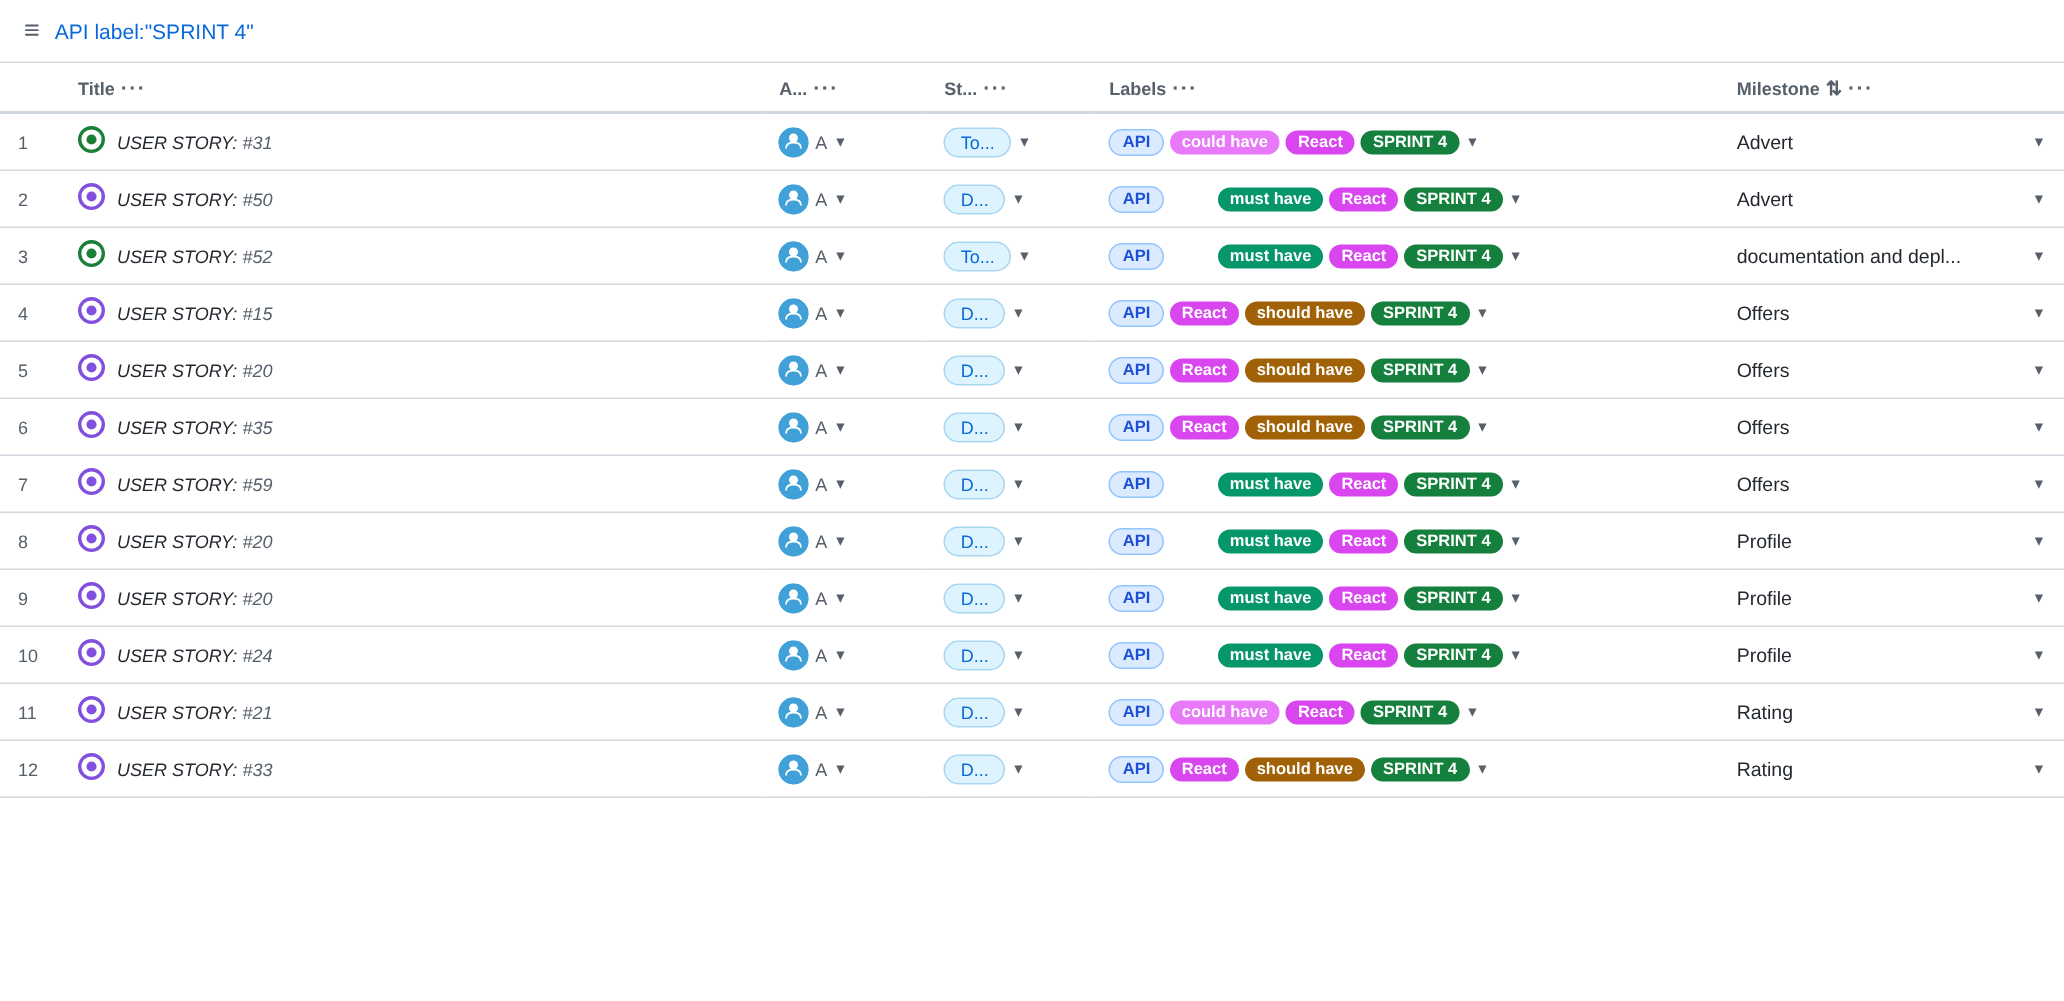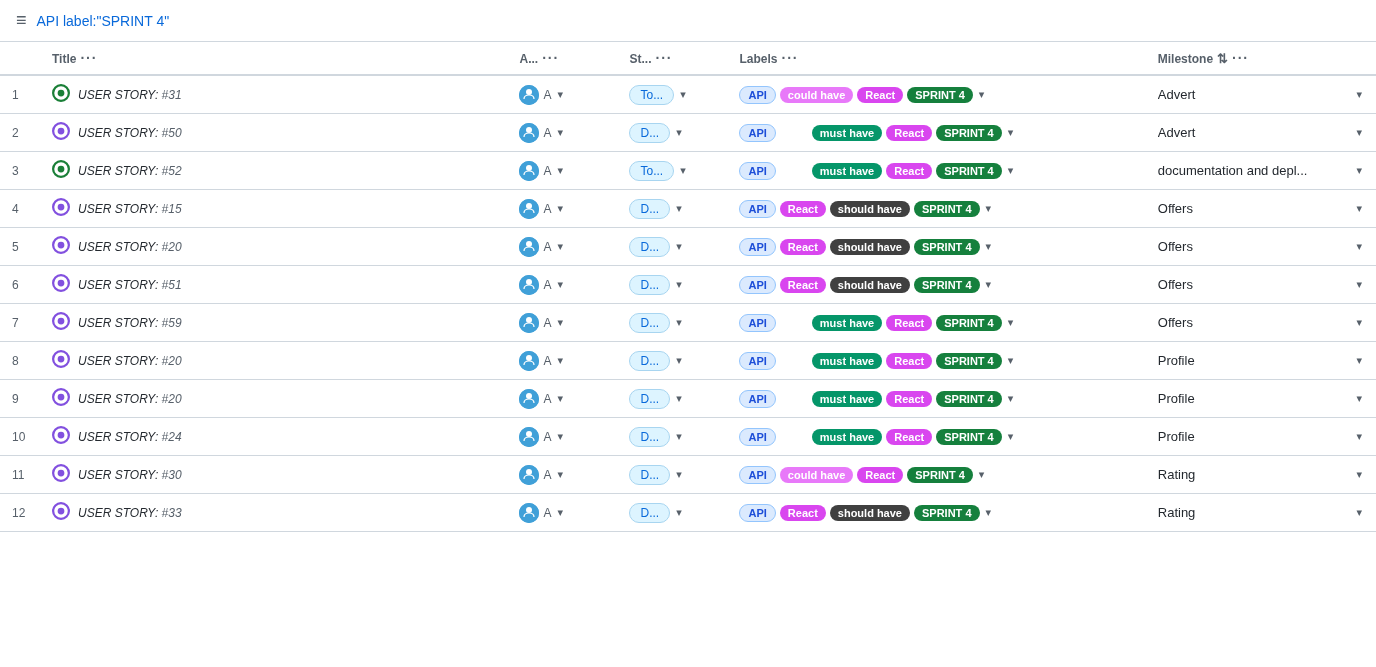--- a/index.html
+++ b/index.html
@@ -40,21 +40,21 @@
 
     .status-btn { border-radius: 12px; padding: 2px 10px; font-size: 12px; font-weight: 500; border: none; cursor: pointer; }
     .status-todo { background: #ddf4ff; color: #0969da; border: 1px solid #a8d5f0; }
     .status-done { background: #ddf4ff; color: #0969da; border: 1px solid #a8d5f0; }
 
     .labels-cell { display: flex; align-items: center; gap: 4px; flex-wrap: nowrap; }
     .label-badge { border-radius: 12px; padding: 2px 8px; font-size: 11px; font-weight: 600; white-space: nowrap; }
     .label-api { background: #dbeafe; color: #1d4ed8; border: 1px solid #93c5fd; }
     .label-could-have { background: #e879f9; color: #fff; border: none; }
     .label-must-have { background: #059669; color: #fff; border: none; margin-left: 32px; }
-    .label-should-have { background: #404040; color: #fff; border: none; }
+    .label-should-have { background: #a16207; color: #fff; border: none; }
     .label-react { background: #d946ef; color: #fff; border: none; text-align: right; }
     .label-sprint { background: #15803d; color: #fff; border: none; }
 
     .milestone-cell { display: flex; align-items: center; gap: 4px; color: #24292f; font-size: 13px; }
     .milestone-text { flex: 1; overflow: hidden; text-overflow: ellipsis; }
 
     .more-dots { letter-spacing: 1px; color: #57606a; cursor: pointer; font-size: 14px; }
   </style>
 </head>
 <body>
@@ -334,21 +334,21 @@
           </td>
         </tr>
         <tr>
           <td class="col-num">6</td>
           <td class="col-title">
             <div class="title-cell">
               <span><svg width="18" height="18" viewBox="0 0 16 16" fill="none" xmlns="http://www.w3.org/2000/svg">
       <circle cx="8" cy="8" r="7" stroke="#8250df" stroke-width="2" fill="none"></circle>
       <circle cx="8" cy="8" r="3" fill="#8250df"></circle>
     </svg></span>
-              <a class="title-link" href="#">USER STORY:<sold offer="" status=""> <span class="issue-num">#51</span></sold></a>
+              <a class="title-link" href="#">USER STORY:<sold offer="" status=""> <span class="issue-num">#35</span></sold></a>
             </div>
           </td>
           <td class="col-assignee">
     <div class="assignee-cell">
       <span class="avatar avatar-teal">
         <svg width="20" height="20" viewBox="0 0 20 20" xmlns="http://www.w3.org/2000/svg">
           <rect width="20" height="20" rx="10" fill="#40a0d8"></rect>
           <path d="M5 14c0-2.5 2-4 5-4s5 1.5 5 4" stroke="white" stroke-width="1.2" fill="none"></path>
           <circle cx="10" cy="7" r="3" fill="white"></circle>
         </svg>
@@ -564,21 +564,21 @@
           </td>
         </tr>
         <tr>
           <td class="col-num">11</td>
           <td class="col-title">
             <div class="title-cell">
               <span><svg width="18" height="18" viewBox="0 0 16 16" fill="none" xmlns="http://www.w3.org/2000/svg">
       <circle cx="8" cy="8" r="7" stroke="#8250df" stroke-width="2" fill="none"></circle>
       <circle cx="8" cy="8" r="3" fill="#8250df"></circle>
     </svg></span>
-              <a class="title-link" href="#">USER STORY:<profile rating=""> <span class="issue-num">#30</span></profile></a>
+              <a class="title-link" href="#">USER STORY:<profile rating=""> <span class="issue-num">#21</span></profile></a>
             </div>
           </td>
           <td class="col-assignee">
     <div class="assignee-cell">
       <span class="avatar avatar-teal">
         <svg width="20" height="20" viewBox="0 0 20 20" xmlns="http://www.w3.org/2000/svg">
           <rect width="20" height="20" rx="10" fill="#40a0d8"></rect>
           <path d="M5 14c0-2.5 2-4 5-4s5 1.5 5 4" stroke="white" stroke-width="1.2" fill="none"></path>
           <circle cx="10" cy="7" r="3" fill="white"></circle>
         </svg>

